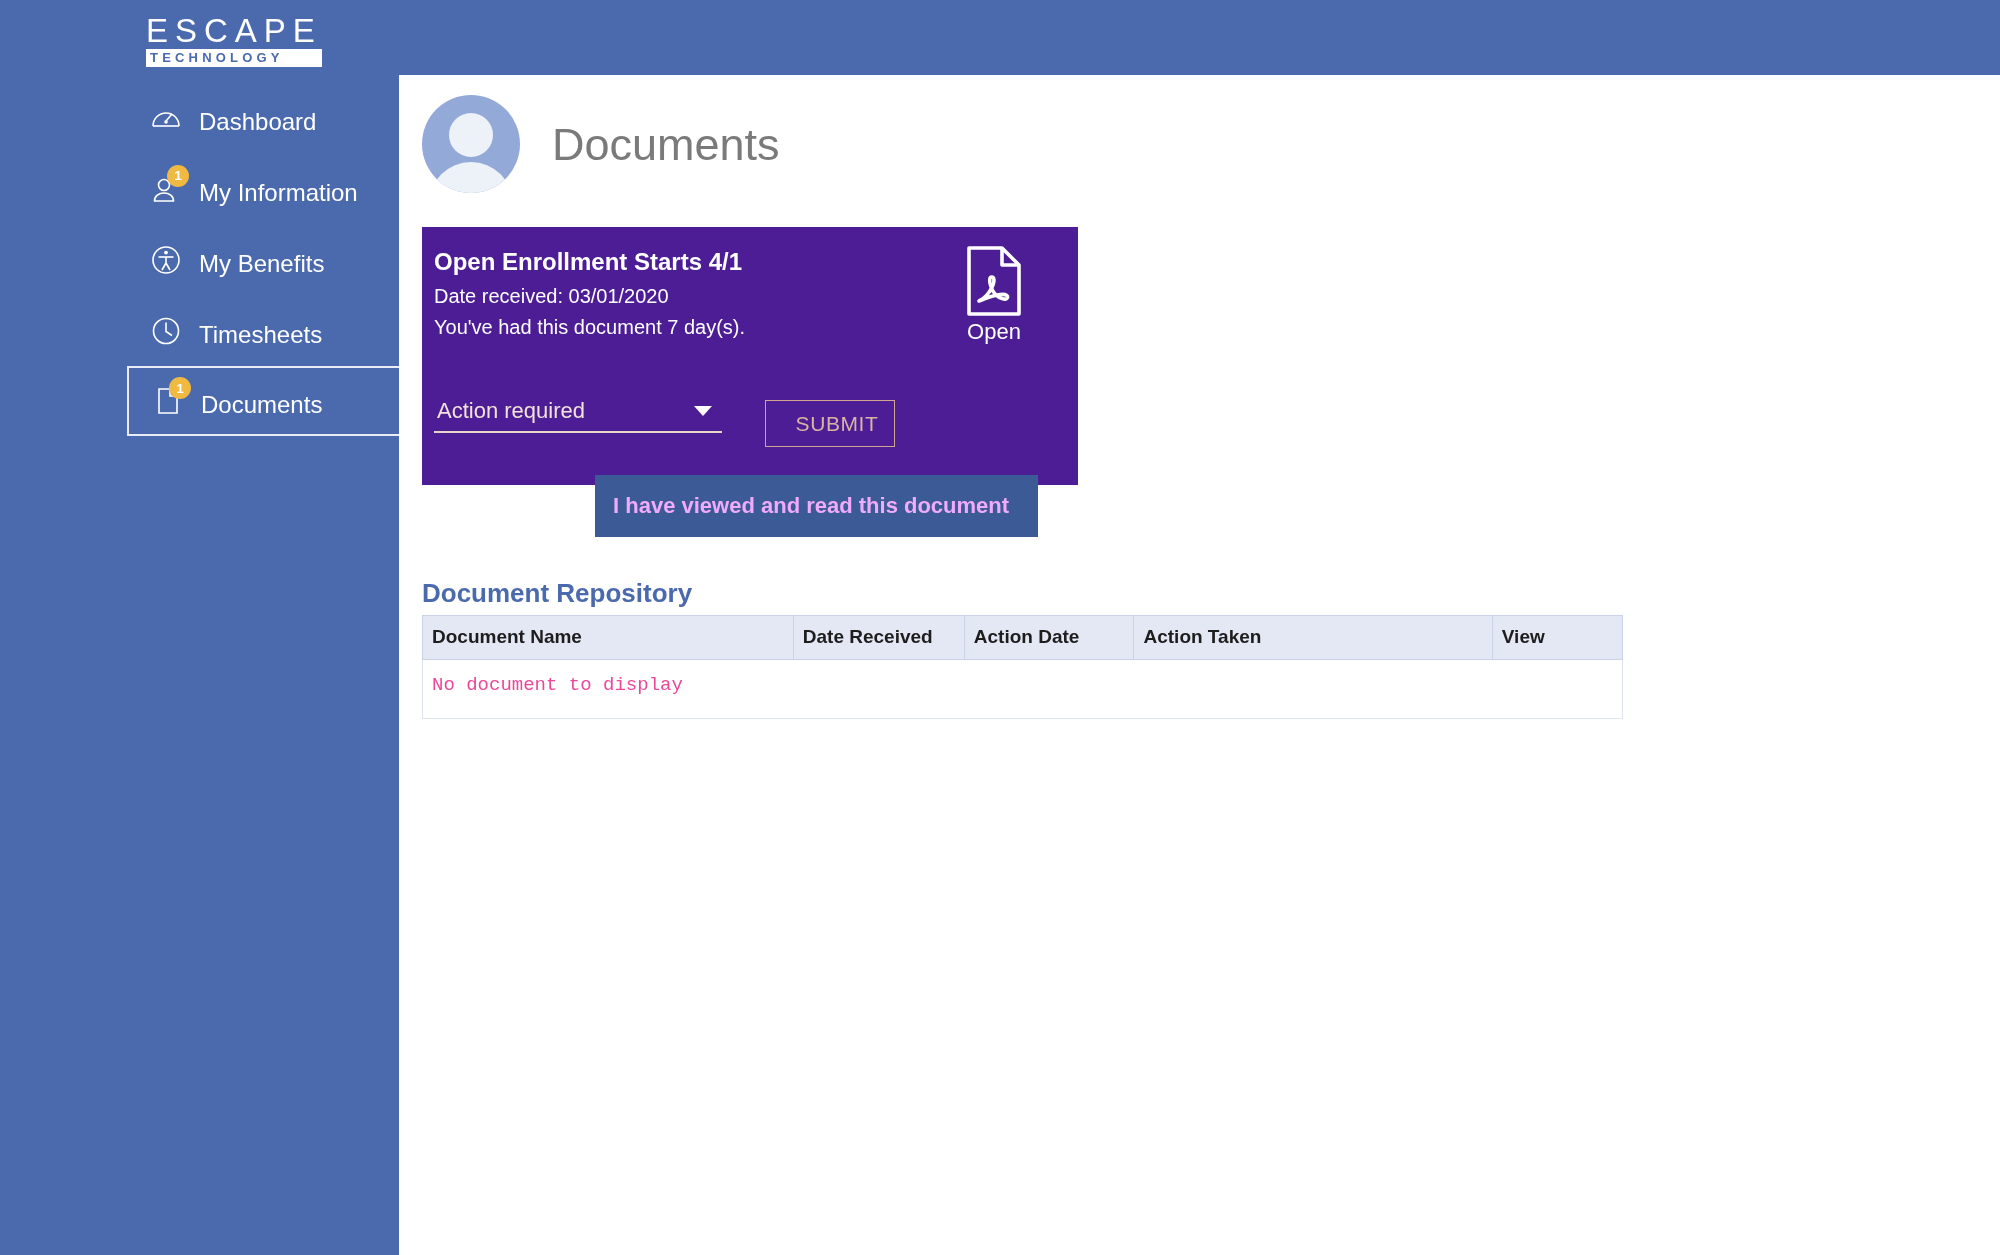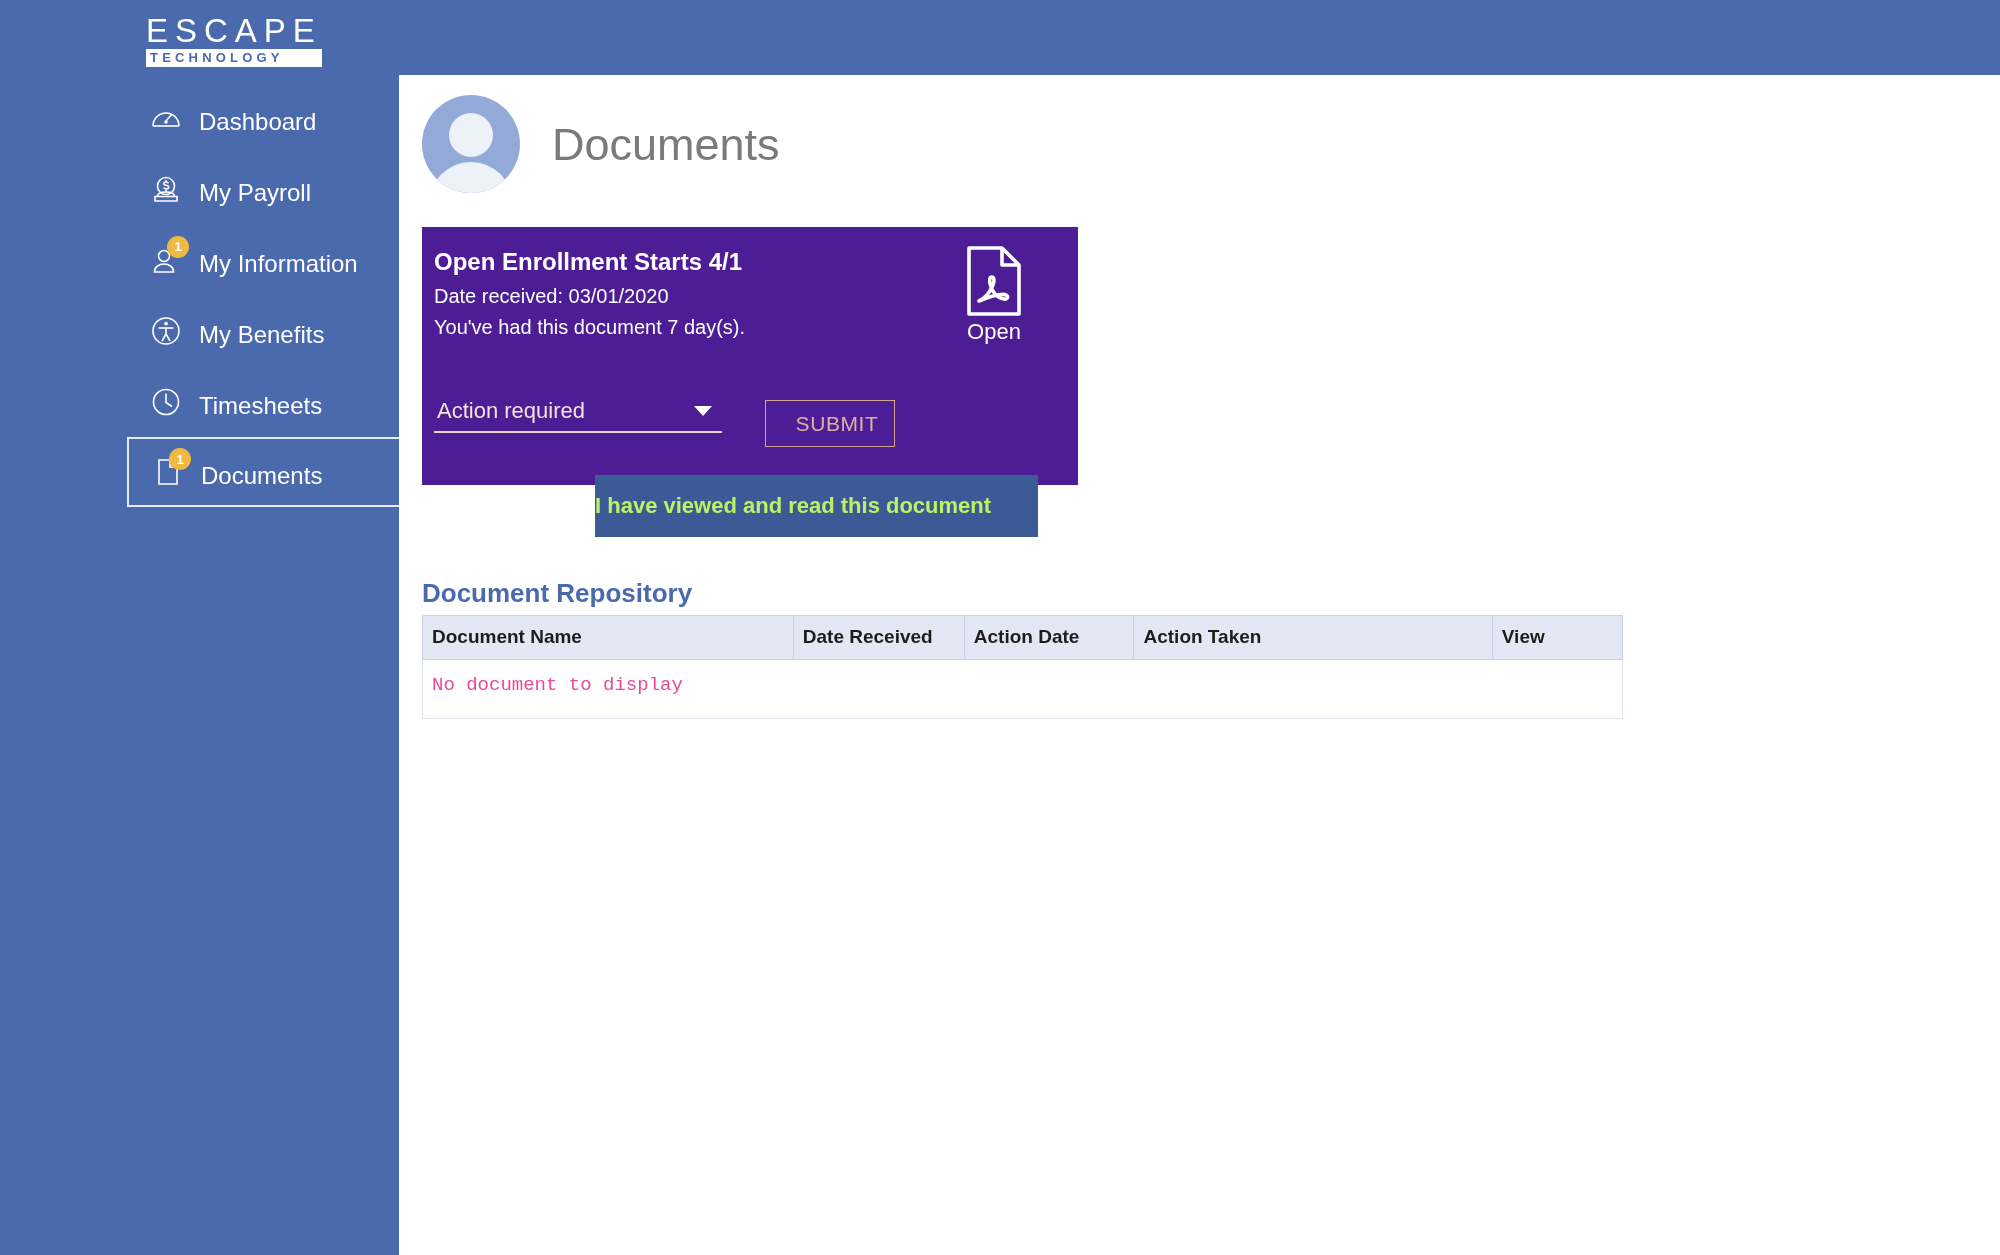--- a/index.html
+++ b/index.html
@@ -211,21 +211,22 @@
     display: flex; align-items: center; justify-content: center; padding-left: 20px;
   }
 
   
   .dropdown-panel {
     position: absolute;
     left: 196px; top: 400px;
     width: 443px; height: 62px;
     background: #3c5a96;
     display: flex; align-items: center;
-    color: #bef264;
+    padding-left: 18px;
+    color: #f0abfc;
     font-size: 22px;
     font-weight: 700;
     cursor: pointer;
     white-space: nowrap;
   }
 
   
   .repo-title {
     position: absolute;
     left: 23px; top: 505px;
@@ -284,33 +285,20 @@
           <svg viewBox="0 0 34 34" fill="none" stroke="#ffffff" stroke-width="1.6">
             <path d="M4 25 A13 13 0 0 1 30 25"></path>
             <line x1="4" y1="25" x2="30" y2="25"></line>
             <line x1="17" y1="20" x2="23" y2="13"></line>
             <circle cx="17" cy="21" r="1.8" fill="#ffffff" stroke="none"></circle>
           </svg>
         </span>
         <span class="nav-label">Dashboard</span>
       </div>
 
-      <div class="nav-item">
-        <span class="nav-icon">
-          <svg viewBox="0 0 34 34" fill="none" stroke="#ffffff" stroke-width="1.6">
-            <circle cx="17" cy="14" r="8.5"></circle>
-            <path d="M19.5 11.2c-.6-.9-1.6-1.3-2.7-1.2-1.3.1-2 .8-2 1.7 0 2.2 4.9 1 4.9 3.3 0 1-.9 1.8-2.2 1.9-1.2.1-2.3-.4-2.9-1.3"></path>
-            <line x1="17" y1="8" x2="17" y2="9.9"></line>
-            <line x1="17" y1="18" x2="17" y2="20"></line>
-            <path d="M6 24.5h22v4.5H6z"></path>
-            <path d="M8.5 24.5c0-3 3.8-4.5 8.5-4.5s8.5 1.5 8.5 4.5"></path>
-          </svg>
-        </span>
-        <span class="nav-label">My Payroll</span>
-      </div>
 
       <div class="nav-item">
         <span class="nav-icon">
           <svg viewBox="0 0 34 34" fill="none" stroke="#ffffff" stroke-width="1.6">
             <circle cx="15" cy="13" r="5.5"></circle>
             <path d="M5.5 29c0-4.8 4.3-8 9.5-8s9.5 3.2 9.5 8z"></path>
           </svg>
           <span class="badge">1</span>
         </span>
         <span class="nav-label">My Information</span>

